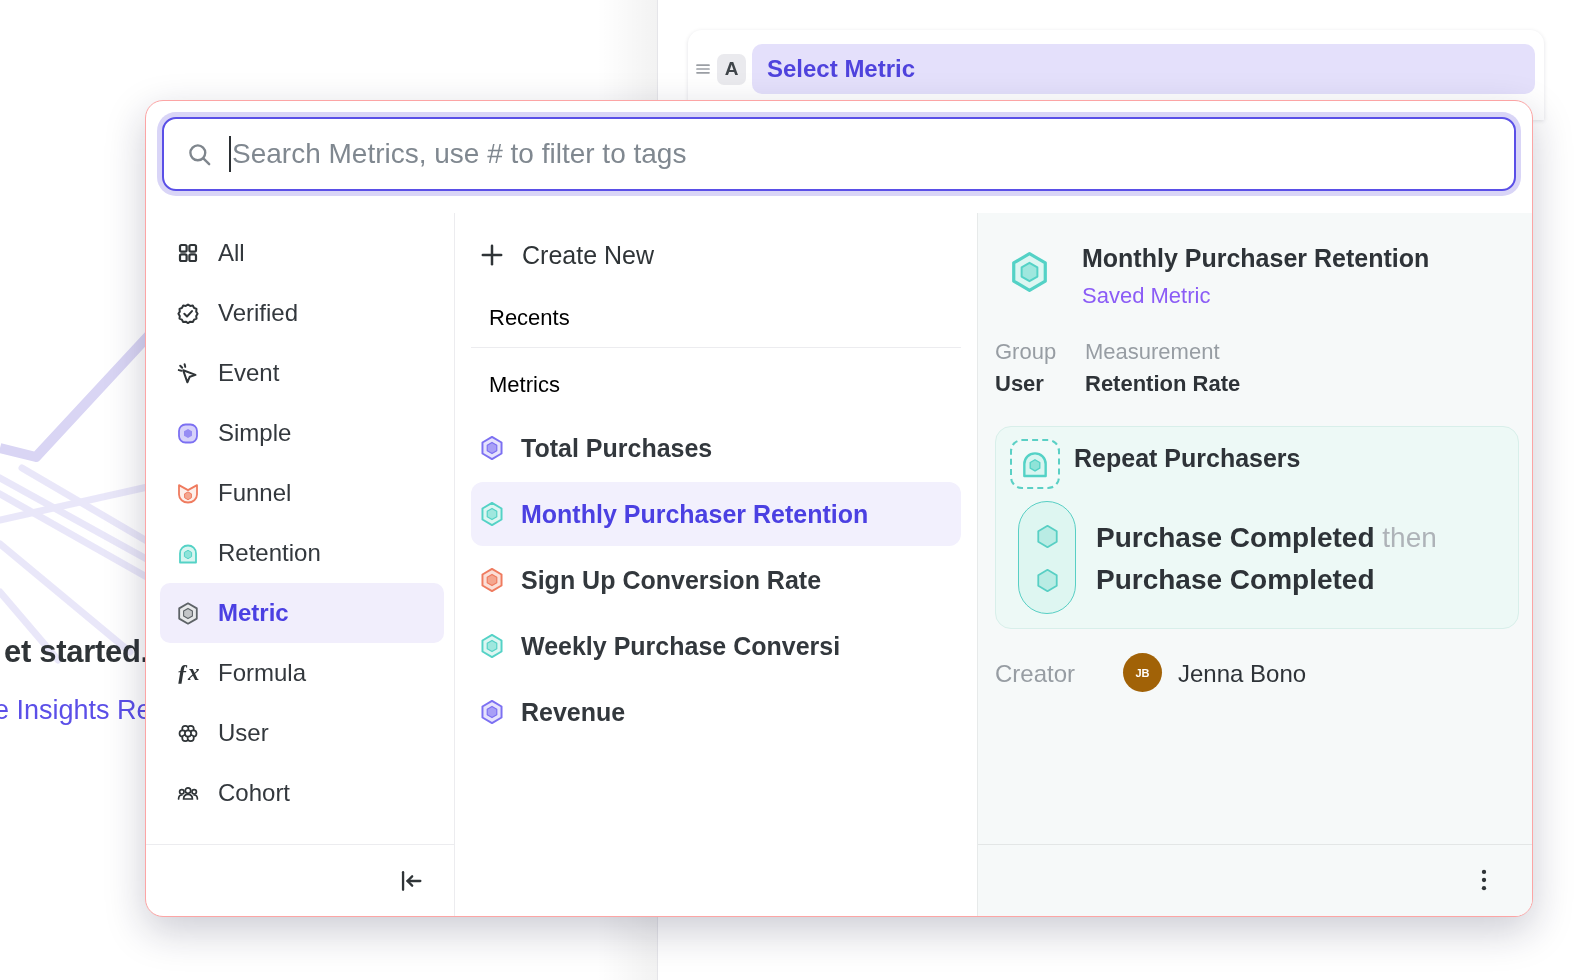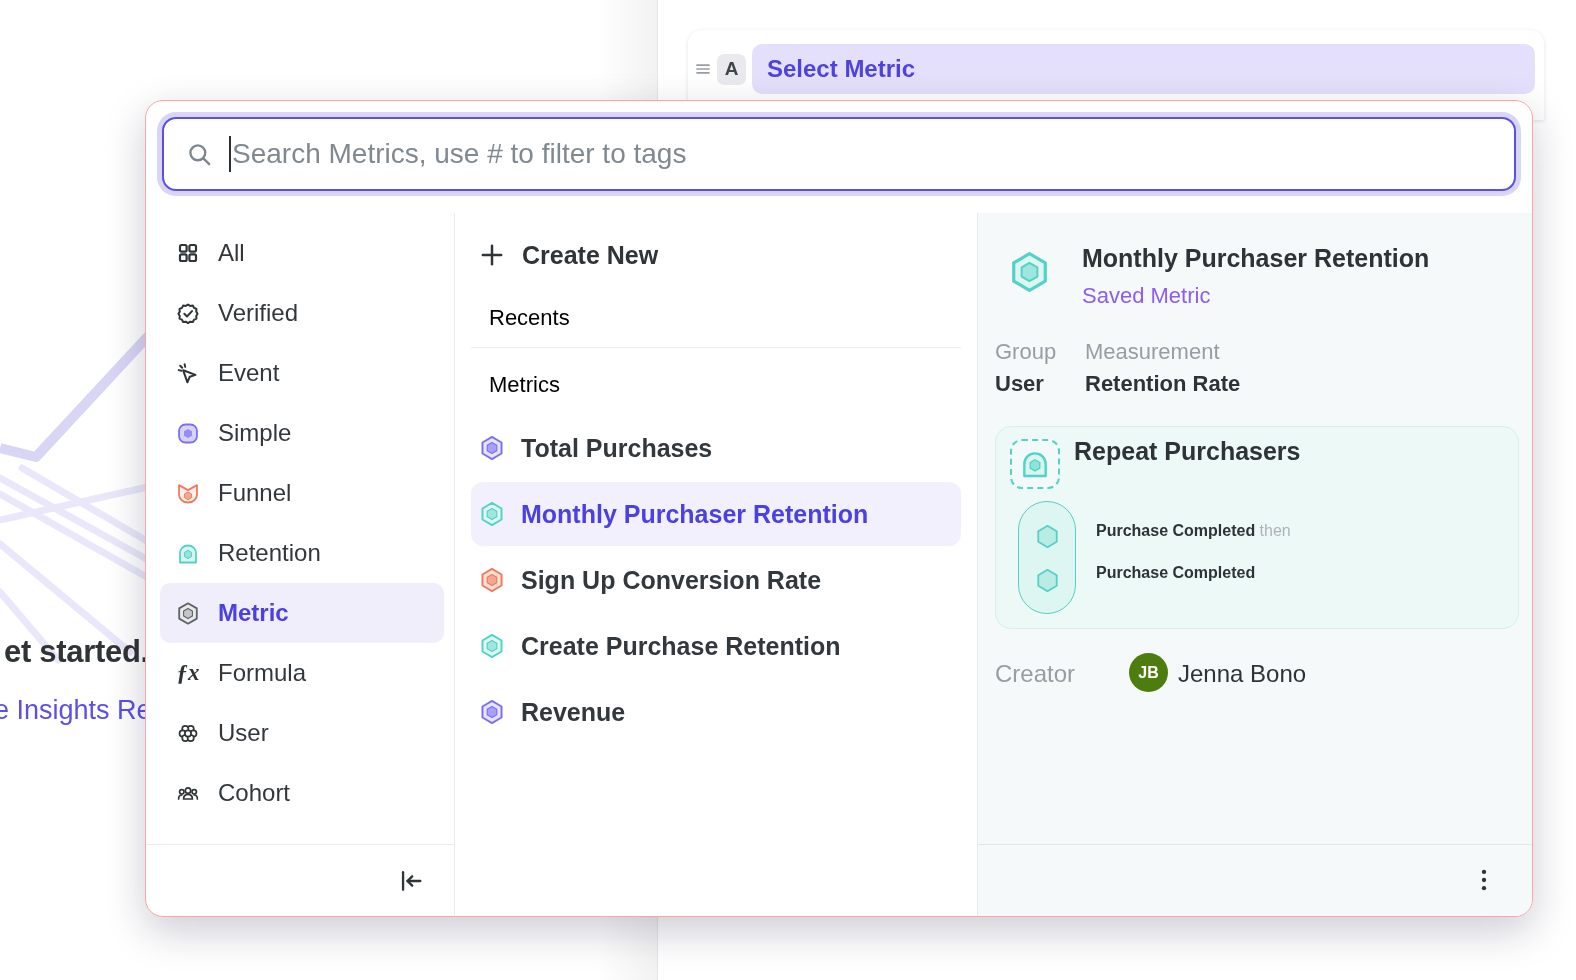--- a/index.html
+++ b/index.html
@@ -54,21 +54,21 @@
   .side-item.selected .lbl { color:#4B40E2; font-weight:600; }
   .fx { font-family:"Liberation Serif", serif; font-style:italic; font-weight:600; font-size:23px; color:#2F3437; }
   .side-footer { position:absolute; left:0; right:0; top:631px; bottom:0; border-top:1px solid #ECECEF;
     display:flex; align-items:center; justify-content:flex-end; padding-right:26px; }
   .collapse-btn { width:34px; height:34px; display:flex; align-items:center; justify-content:center; cursor:pointer; }
 
   
   .mid { flex:1; position:relative; overflow:hidden; }
   .create-row { margin-top:16px; height:52px; display:flex; align-items:center; padding-left:24px; cursor:pointer; }
   .create-row .plus { width:26px; height:26px; margin-right:17px; color:#2F3437; }
-  .create-row .lbl { font-size:25px; font-weight:700; color:#2F3437; }
+  .create-row .lbl { font-size:25px; font-weight:400; color:#2F3437; }
   .sec-label { margin:24px 0 0 34px; height:26px; font-size:22px; font-weight:500; color:#000000; }
   .mid-item { height:64px; margin:0 16px; border-radius:12px; display:flex; align-items:center; padding-left:8px; cursor:pointer; }
   .mid-item .hexwrap { width:26px; height:28px; flex:none; margin-right:16px; }
   .mid-item .lbl { font-size:25px; font-weight:600; color:#33383D; white-space:nowrap; }
   .mid-item.selected { background:#F2F0FD; }
   .mid-item.selected .lbl { color:#4B40E2; }
   .mid-item.first-recent { margin-top:22px; }
   .mid-divider { height:1px; background:#ECECEF; margin:16px 16px 0 16px; }
   .metric-items { margin-top:18px; }
   .metric-items .mid-item + .mid-item { margin-top:2px; }
@@ -77,31 +77,31 @@
   .detail { width:555px; flex:none; background:#F6F9F9; border-left:1px solid #E7EAEA; position:relative; }
   .detail-icon { position:absolute; left:30px; top:37px; width:43px; height:44px; }
   .detail-title { position:absolute; left:104px; top:31px; font-size:25px; font-weight:700; color:#2E3338; white-space:nowrap; }
   .detail-sub { position:absolute; left:104px; top:70px; font-size:22px; color:#8b5cf6; }
   .meta-label { position:absolute; top:126px; font-size:22px; color:#979DA3; }
   .meta-value { position:absolute; top:158px; font-size:22px; font-weight:700; color:#2E3338; }
   .def-card { position:absolute; left:17px; top:213px; width:524px; height:203px; background:#EDF9F6;
     border:1px solid #D8EFEA; border-radius:16px; }
   .def-icon { position:absolute; left:14px; top:12px; width:50px; height:50px; border:2px dashed #5BD0C5;
     border-radius:12px; display:flex; align-items:center; justify-content:center; background:rgba(255,255,255,.25); }
-  .def-name { position:absolute; left:78px; top:10px; font-size:25px; font-weight:700; color:#2E3338; white-space:nowrap; }
+  .def-name { position:absolute; left:78px; top:17px; font-size:25px; font-weight:700; color:#2E3338; white-space:nowrap; }
   .capsule { position:absolute; left:22px; top:74px; width:58px; height:113px; border-radius:30px;
     background:#DEF6F1; border:1.5px solid #58CFC4; }
   .capsule svg { position:absolute; left:15px; }
   .cap-hex1 { top:21px; } .cap-hex2 { top:65px; }
-  .def-step { position:absolute; left:100px; font-size:16px; font-weight:600; color:#2E3338; white-space:nowrap; }
+  .def-step { position:absolute; left:100px; font-size:28px; font-weight:600; color:#2E3338; white-space:nowrap; }
   .step1 { top:95px; } .step2 { top:137px; }
   .conn { color:#AEB3B8; font-weight:400; }
   .creator-label { position:absolute; left:17px; top:447px; font-size:24px; color:#979DA3; }
-  .avatar { position:absolute; left:151px; top:440px; width:39px; height:39px; border-radius:50%;
-    background:#4d7c0f; color:#fff; font-size:16px; font-weight:700; display:flex; align-items:center; justify-content:center; }
+  .avatar { position:absolute; left:145px; top:440px; width:39px; height:39px; border-radius:50%;
+    background:#a16207; color:#fff; font-size:11px; font-weight:700; display:flex; align-items:center; justify-content:center; }
   .creator-name { position:absolute; left:200px; top:447px; font-size:24px; font-weight:500; color:#2E3338; }
   .detail-footer { position:absolute; left:0; right:0; top:631px; bottom:0; border-top:1px solid #E3E6E6; }
   .kebab-btn { position:absolute; right:30px; top:17px; width:36px; height:36px; display:flex;
     align-items:center; justify-content:center; cursor:pointer; }
 
   .hide-defs { position:absolute; width:0; height:0; overflow:hidden; }
   
   .hex-purple { --hs:#7C70F2; --hf:#E6E3FC; --hi:#A89FF6; }
   .hex-teal   { --hs:#54D2C6; --hf:#DDF6F2; --hi:#9FE7DE; }
   .hex-orange { --hs:#EF7B5F; --hf:#FBDFD7; --hi:#F4A68F; }
@@ -374,21 +374,21 @@
         <div class="mid-item">
           <span class="hexwrap"><svg class="hex-orange" width="26" height="28" viewBox="0 0 24 24">
                 <use href="#sym-hex"></use>
               </svg></span>
           <span class="lbl">Sign Up Conversion Rate</span>
         </div>
         <div class="mid-item">
           <span class="hexwrap"><svg class="hex-teal" width="26" height="28" viewBox="0 0 24 24">
                 <use href="#sym-hex"></use>
               </svg></span>
-          <span class="lbl">Create Purchase Retention</span>
+          <span class="lbl">Weekly Purchase Conversi</span>
         </div>
         <div class="mid-item">
           <span class="hexwrap"><svg class="hex-purple" width="26" height="28" viewBox="0 0 24 24">
                 <use href="#sym-hex"></use>
               </svg></span>
           <span class="lbl">Revenue</span>
         </div>
       </div>
     </div>
 

